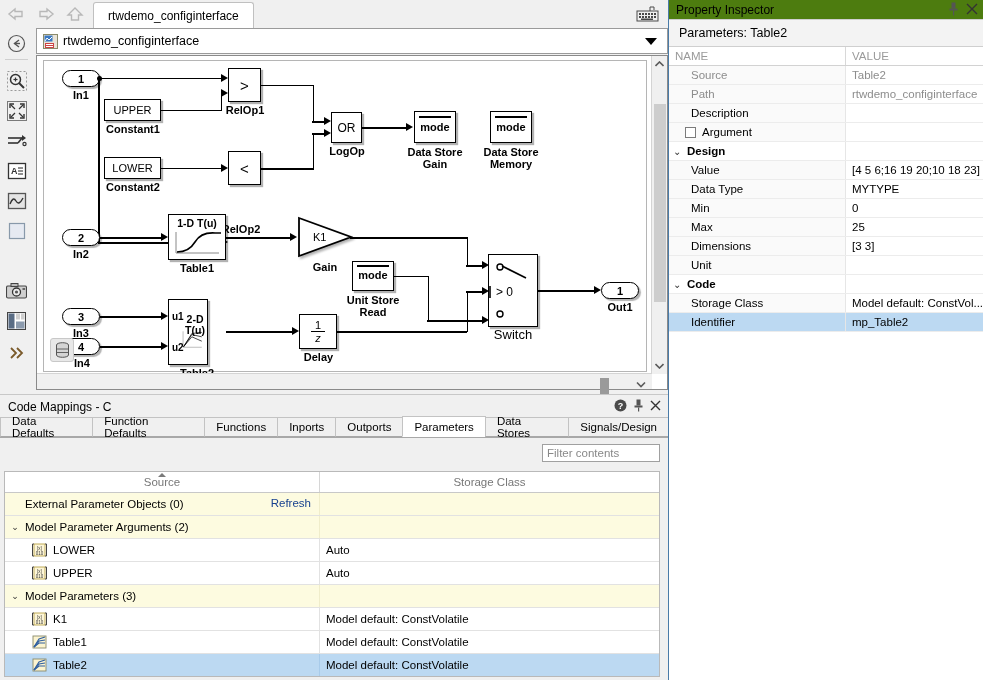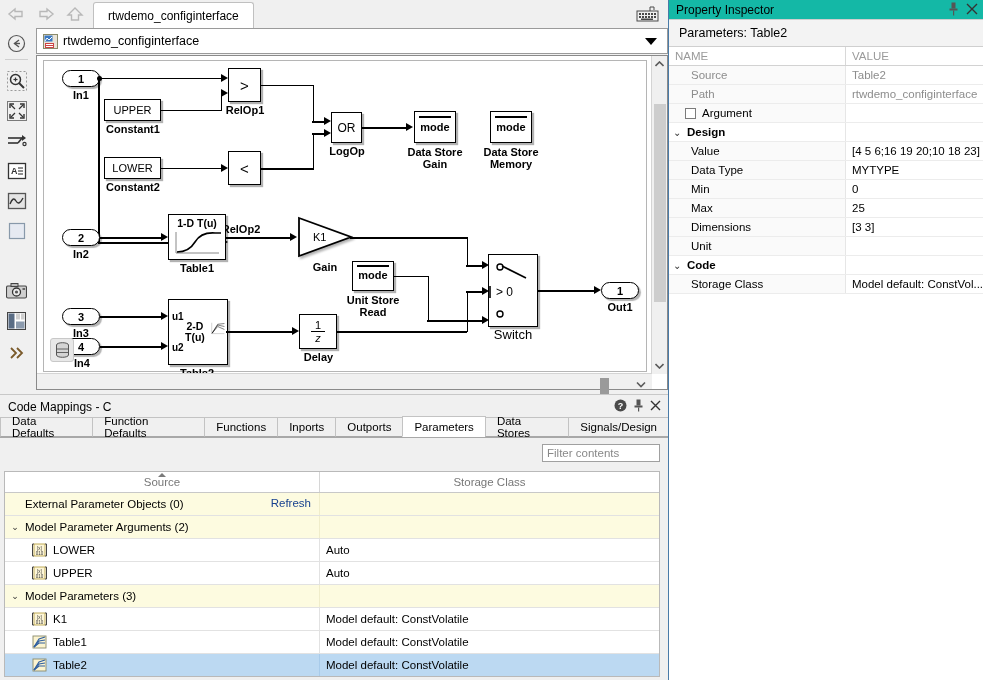--- a/index.html
+++ b/index.html
@@ -267,21 +267,21 @@
   }
 
   
   #pi {
     position: absolute; left: 668px; top: 0; width: 315px; height: 680px;
     background: #ffffff;
     border-left: 1px solid #4a7ba8;
   }
   #pi-titlebar {
     position: absolute; left: 0; top: 0; width: 315px; height: 20px;
-    background: #14b8a6; border-bottom: 1px solid #cfcfcf;
+    background: #4d7c0f; border-bottom: 1px solid #cfcfcf;
     display: flex; align-items: center;
   }
   #pi-title { margin-left: 7px; font-size: 12px; }
   #pi-tools { position: absolute; right: 6px; top: 2px; display: flex; gap: 8px; align-items: center; }
   #pi-subhead {
     position: absolute; left: 0; top: 20px; width: 315px; height: 27px;
     background: #f3f3f3; border-bottom: 1px solid #cfcfcf;
     display: flex; align-items: center;
   }
   #pi-subhead span { margin-left: 10px; font-size: 12.5px; }
@@ -591,21 +591,21 @@
           <div class="wire wh" style="left:56px; top:255px; width:62px;"></div>
           <div class="arrowh" style="left:117px; top:251px;"></div>
 
           <div class="port" style="left:18px; top:277px; width:38px; height:17px;">
             <span>4</span>
           </div>
           <div class="bname" style="left:30px; top:296px; width:38px; text-align:left;">In4</div>
           <div class="wire wh" style="left:56px; top:285px; width:62px;"></div>
           <div class="arrowh" style="left:117px; top:281px;"></div>
 
-          <div class="box" style="left:124px; top:238px; width:60px; height:66px; flex-direction:row; padding:2px; justify-content:flex-start;">
+          <div class="box" style="left:124px; top:238px; width:40px; height:66px; flex-direction:column; padding:14px; justify-content:flex-start;">
             <span style="font-weight:bold;font-size:10.5px;line-height:11px;text-align:center;margin-left:14px;">2-D<br>T(u)</span>
             <svg width="54" height="40" viewBox="0 0 54 40" style="margin-top:-8px;">
               <line x1="18" y1="6" x2="18" y2="35" stroke="#888" stroke-width="1"></line>
               <line x1="18" y1="35" x2="52" y2="35" stroke="#888" stroke-width="1"></line>
               <path d="M19 34 L34 10 L52 8" fill="none" stroke="#000" stroke-width="1.3"></path>
               <path d="M19 34 L34 12 L52 16" fill="none" stroke="#000" stroke-width="1.3"></path>
               <path d="M19 34 L34 16 L52 24" fill="none" stroke="#000" stroke-width="1.3"></path>
             </svg>
           </div>
           <span style="position:absolute;left:128px;top:250px;font-size:10px;font-weight:bold;">u1</span>
@@ -898,20 +898,28 @@
           </div>
           <div class="pirow readonly">
             <div class="pn">
               <span>Path</span>
             </div>
             <div class="pv">
               <span>rtwdemo_configinterface</span>
             </div>
           </div>
           <div class="pirow">
+            <div class="pn">
+              <span>Description</span>
+            </div>
+            <div class="pv">
+              <span></span>
+            </div>
+          </div>
+          <div class="pirow">
             <div class="pn withcheck">
               <span class="pcheck"></span>
               <span>Argument</span>
             </div>
             <div class="pv">
               <span></span>
             </div>
           </div>
           <div class="pirow sect">
             <div class="pn">
@@ -980,17 +988,25 @@
             </div>
           </div>
           <div class="pirow">
             <div class="pn">
               <span>Storage Class</span>
             </div>
             <div class="pv">
               <span>Model default: ConstVol...</span>
             </div>
           </div>
+          <div class="pirow selected">
+            <div class="pn">
+              <span>Identifier</span>
+            </div>
+            <div class="pv">
+              <span>mp_Table2</span>
+            </div>
+          </div>
         </div>
     </div>
   </div>
 
 </div>
 
 </body></html>

